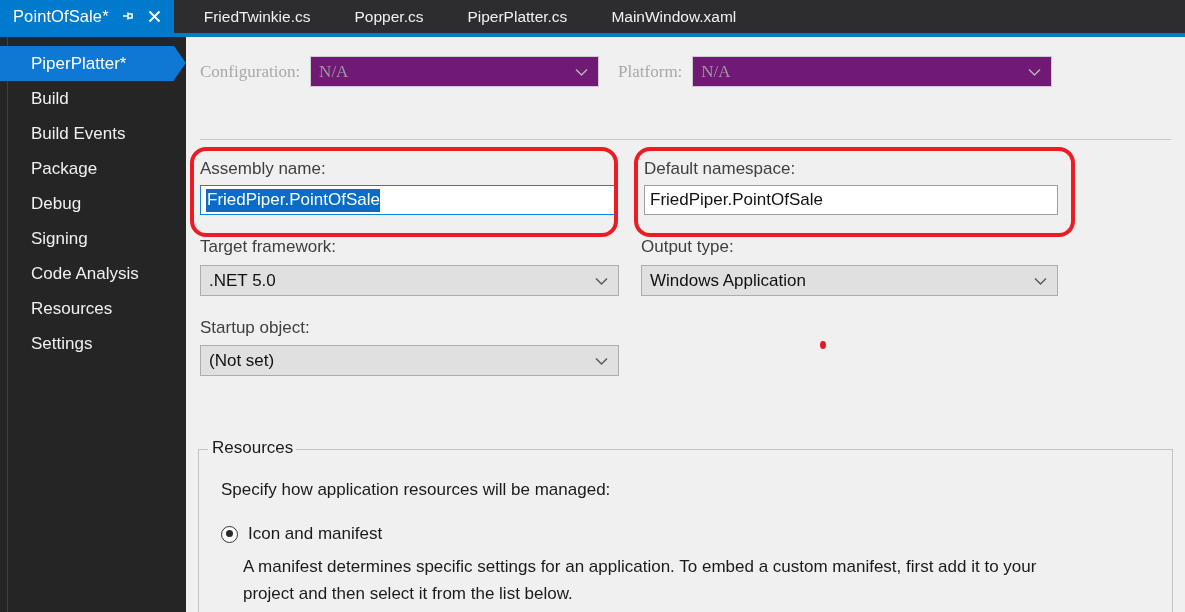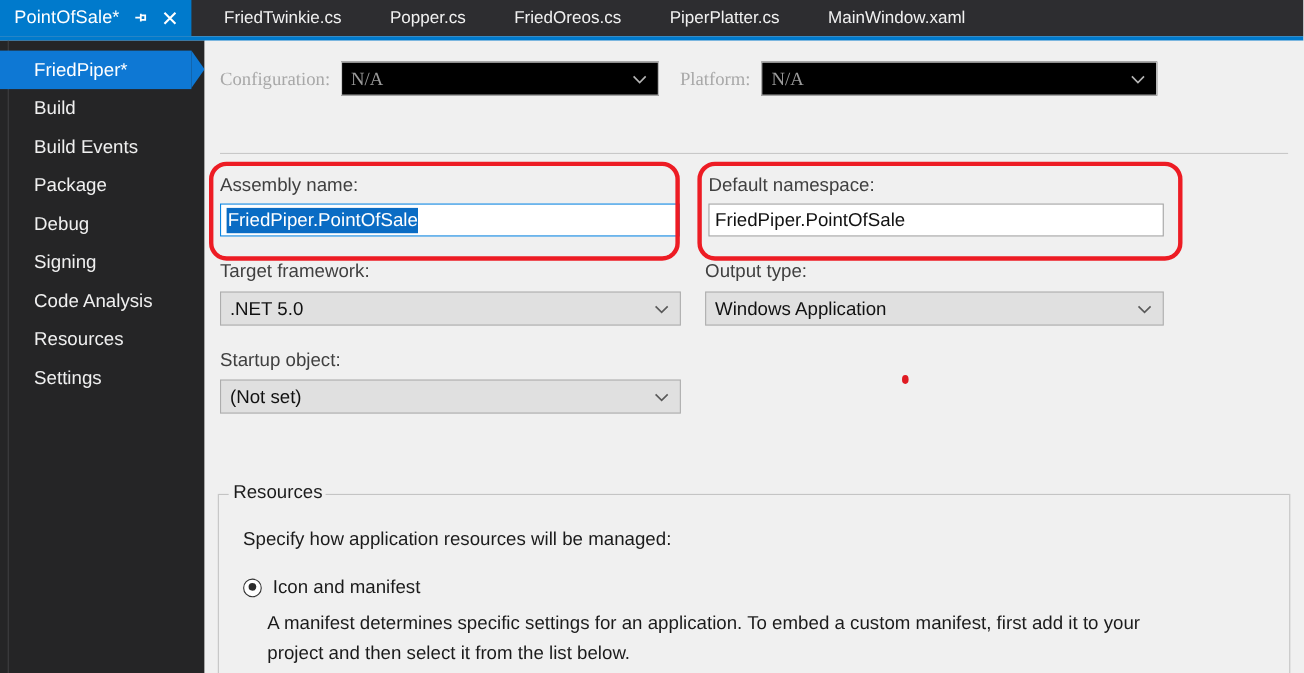--- a/index.html
+++ b/index.html
@@ -96,21 +96,21 @@
   }
 
   .cfg-row {
     position: absolute; left: 14px; top: 19px;
     display: flex; align-items: center;
     font-size: 17px;
     font-family: Liberation Serif, serif;
   }
   .cfg-label { color: #a8a8a8; }
   .combo-disabled {
-    background: #000000;
+    background: #701a75;
     border: 1px solid #cccccc;
     height: 31px;
     display: flex; align-items: center;
     padding: 0 8px;
     position: relative;
     color: #9a9a9a;
     font-size: 17px;
   }
   .combo-disabled .chev { position: absolute; right: 10px; top: 11px; }
   .hr-sep {
@@ -231,32 +231,31 @@
       </span>
       <span class="tab-icon">
         <svg width="15" height="15" viewBox="0 0 15 15">
           <path d="M2.5 2.5 L12.5 12.5 M12.5 2.5 L2.5 12.5" stroke="#ffffff" stroke-width="1.9" fill="none"></path>
         </svg>
       </span>
     </div>
     <div class="tabs-rest">
       <div class="tab-inactive">FriedTwinkie.cs</div>
       <div class="tab-inactive">Popper.cs</div>
-      <div class="tab-inactive">FriedOreos.cs</div>
       <div class="tab-inactive">PiperPlatter.cs</div>
       <div class="tab-inactive">MainWindow.xaml</div>
     </div>
   </div>
   <div class="blue-underline"></div>
 
   <div class="sidebar">
     <div class="sidebar-leftrule"></div>
 
     <div class="side-item selected">
-      <span>FriedPiper*</span>
+      <span>PiperPlatter*</span>
       <span class="arrow"></span>
     </div>
     <div class="side-item">
       <span>Build</span>
     </div>
     <div class="side-item">
       <span>Build Events</span>
     </div>
     <div class="side-item">
       <span>Package</span>

